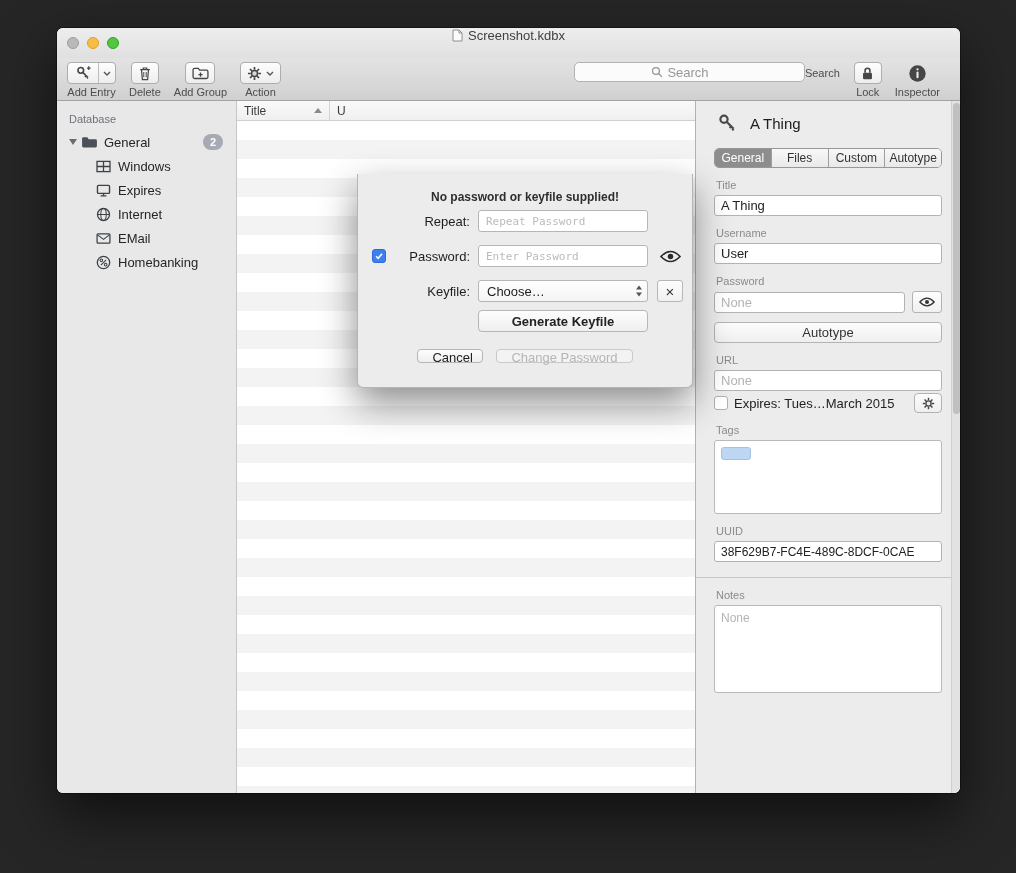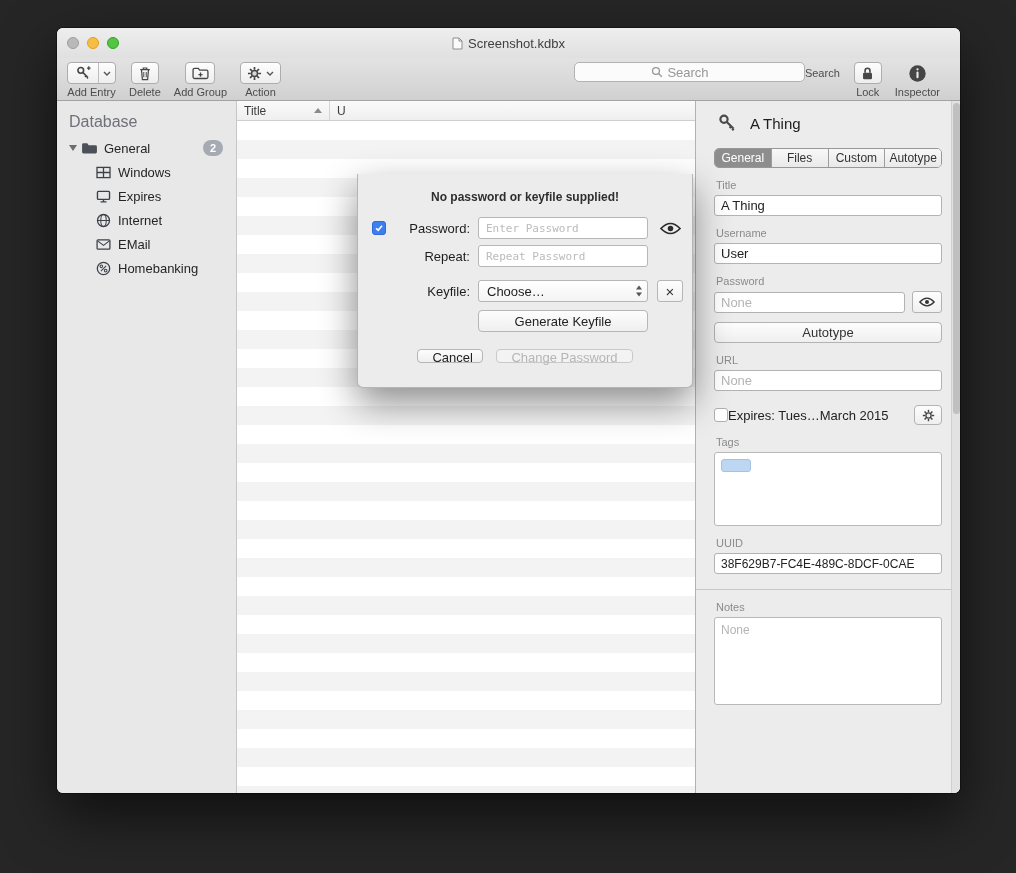--- a/index.html
+++ b/index.html
@@ -17,21 +17,21 @@
     border-radius: 6px; overflow: hidden;
     background: #ececec;
     box-shadow: 0 22px 55px rgba(0,0,0,.6), 0 0 0 1px rgba(0,0,0,.35);
     display: flex; flex-direction: column;
   }
 
   
   .titlebar {
     height: 30px; flex: 0 0 30px;
     background: linear-gradient(#eeeeee, #e0e0e0);
-    display: flex; align-items: center; justify-content: center;
+    display: flex; align-items: flex-start; justify-content: center;
     position: relative;
   }
   .traffic { position: absolute; left: 10px; top: 9px; display: flex; gap: 8px; }
   .light { width: 12px; height: 12px; border-radius: 50%; }
   .light.close { background: #b9b9b9; border: 1px solid #9e9e9e; }
   .light.min   { background: #f8bd45; border: 1px solid #dfa023; }
   .light.zoom  { background: #55c443; border: 1px solid #2da621; }
   .wtitle { font-size: 13px; color: #404040; display: flex; align-items: center; gap: 5px; }
 
   
@@ -72,21 +72,21 @@
 
   
   .content { flex: 1; display: flex; min-height: 0; position: relative; }
 
   
   .sidebar {
     width: 180px; flex: 0 0 180px;
     background: #e8e8e8; border-right: 1px solid #c6c6c6;
     padding-top: 8px; font-size: 13px; color: #252525;
   }
-  .side-header { font-size: 16px; color: #70707a; padding: 4px 0 5px 12px; }
+  .side-header { font-size: 11px; color: #70707a; padding: 4px 0 5px 12px; }
   .side-item { display: flex; align-items: center; height: 24px; padding-left: 9px; }
   .side-item .disc { width: 13px; display: flex; justify-content: center; }
   .tri-down { width: 0; height: 0; border-left: 4.5px solid transparent; border-right: 4.5px solid transparent; border-top: 6px solid #6d6d6d; }
   .side-item .sicon { width: 18px; height: 18px; display: flex; align-items: center; justify-content: center; margin: 0 6px 0 1px; }
   .side-item.child { padding-left: 36px; }
   .badge {
     margin-left: auto; margin-right: 13px;
     background: #a6aab3; color: #fff; font-size: 11px; font-weight: bold;
     border-radius: 9px; padding: 1px 7px; line-height: 14px;
   }
@@ -144,21 +144,21 @@
     border: 1px solid #b3b3b3; border-radius: 3px;
     background: linear-gradient(#fdfdfd, #f0f0f0);
     display: flex; align-items: center; justify-content: center;
   }
   .wide-btn {
     width: 100%; height: 21px; margin-top: 9px;
     border: 1px solid #b3b3b3; border-radius: 4px;
     background: linear-gradient(#fdfdfd, #efefef);
     font-size: 13px; color: #333; font-family: "Liberation Sans", sans-serif;
   }
-  .expires-row { display: flex; align-items: center; margin-top: 14px; }
+  .expires-row { display: flex; align-items: center; margin-top: 2px; gap: 6px; }
   .cbox { width: 14px; height: 14px; border: 1px solid #b0b0b0; border-radius: 3px; background: #fff; flex: 0 0 14px; }
   .cbox.checked { background: #3d7ef0; border-color: #2f6ad6; display: flex; align-items: center; justify-content: center; }
   .gear-btn {
     margin-left: auto; width: 28px; height: 20px;
     border: 1px solid #b3b3b3; border-radius: 4px;
     background: linear-gradient(#fdfdfd, #efefef);
     display: flex; align-items: center; justify-content: center;
   }
   .tags-box {
     width: 100%; height: 74px; background: #fff;
@@ -212,21 +212,21 @@
     border: 1px solid #b6b6b6; border-radius: 3px;
     background: linear-gradient(#fdfdfd, #f0f0f0);
     font-size: 15px; color: #333; line-height: 1;
     display: flex; align-items: center; justify-content: center;
     font-family: "Liberation Sans", sans-serif;
   }
   .dgen-btn {
     width: 100%; height: 22px;
     border: 1px solid #b6b6b6; border-radius: 4px;
     background: linear-gradient(#fdfdfd, #efefef);
-    font-size: 13px; color: #222; font-family: "Liberation Sans", sans-serif;
+    font-size: 13px; color: #222; font-family: "Liberation Sans", sans-serif; font-weight: bold;
   }
   .dbuttons { display: flex; justify-content: center; gap: 13px; margin-top: 17px; }
   .dbtn {
     height: 14px; border: 1px solid #b6b6b6; border-radius: 4px;
     background: linear-gradient(#fdfdfd, #efefef);
     font-size: 13px; color: #222; padding: 0 14px;
     font-family: "Liberation Sans", sans-serif;
   }
   .dbtn.cancel { width: 66px; }
   .dbtn.disabled { color: #b5b5b5; border-color: #c9c9c9; background: #f3f3f3; }
@@ -530,49 +530,49 @@
       <textarea class="notes-area" placeholder="None" style=""></textarea>
 
       <div class="iscrollbar">
         <div class="iscroll-thumb"></div>
       </div>
     </div>
 
     <div class="dialog">
       <div class="dmessage">No password or keyfile supplied!</div>
 
+      <div class="drow">
+        <div class="dcol-check"></div>
+        <div class="dcol-label">Repeat:</div>
+        <div class="dcol-field">
+          <input class="dinput" type="text" placeholder="Repeat Password" style="">
+        </div>
+        <div class="dcol-acc"></div>
+      </div>
+
       <div class="drow" style="margin-top:13px;">
         <div class="dcol-check">
           <span class="cbox checked">
             <svg width="10" height="10" viewBox="0 0 12 12">
                 <path d="M2.5 6.3 L5 8.8 L9.6 3.4" stroke="#fff" stroke-width="2" fill="none"></path>
               </svg>
           </span>
         </div>
         <div class="dcol-label">Password:</div>
         <div class="dcol-field">
           <input class="dinput" type="text" placeholder="Enter Password" style="">
         </div>
         <div class="dcol-acc">
           <span>
             <svg width="21" height="13" viewBox="0 0 22 13">
                 <path d="M1 6.5 Q11 -4 21 6.5 Q11 17 1 6.5 Z" fill="none" stroke="#2b2b2b" stroke-width="1.7"></path>
                 <circle cx="11" cy="6.5" r="2.9" fill="#2b2b2b"></circle>
               </svg>
           </span>
         </div>
-      </div>
-
-      <div class="drow">
-        <div class="dcol-check"></div>
-        <div class="dcol-label">Repeat:</div>
-        <div class="dcol-field">
-          <input class="dinput" type="text" placeholder="Repeat Password" style="">
-        </div>
-        <div class="dcol-acc"></div>
       </div>
 
       <div class="drow" style="margin-top:13px;">
         <div class="dcol-check"></div>
         <div class="dcol-label">Keyfile:</div>
         <div class="dcol-field">
           <div class="dselect">
             <span>Choose…</span>
             <span class="stepper">
               <svg width="8" height="14" viewBox="0 0 8 14">

